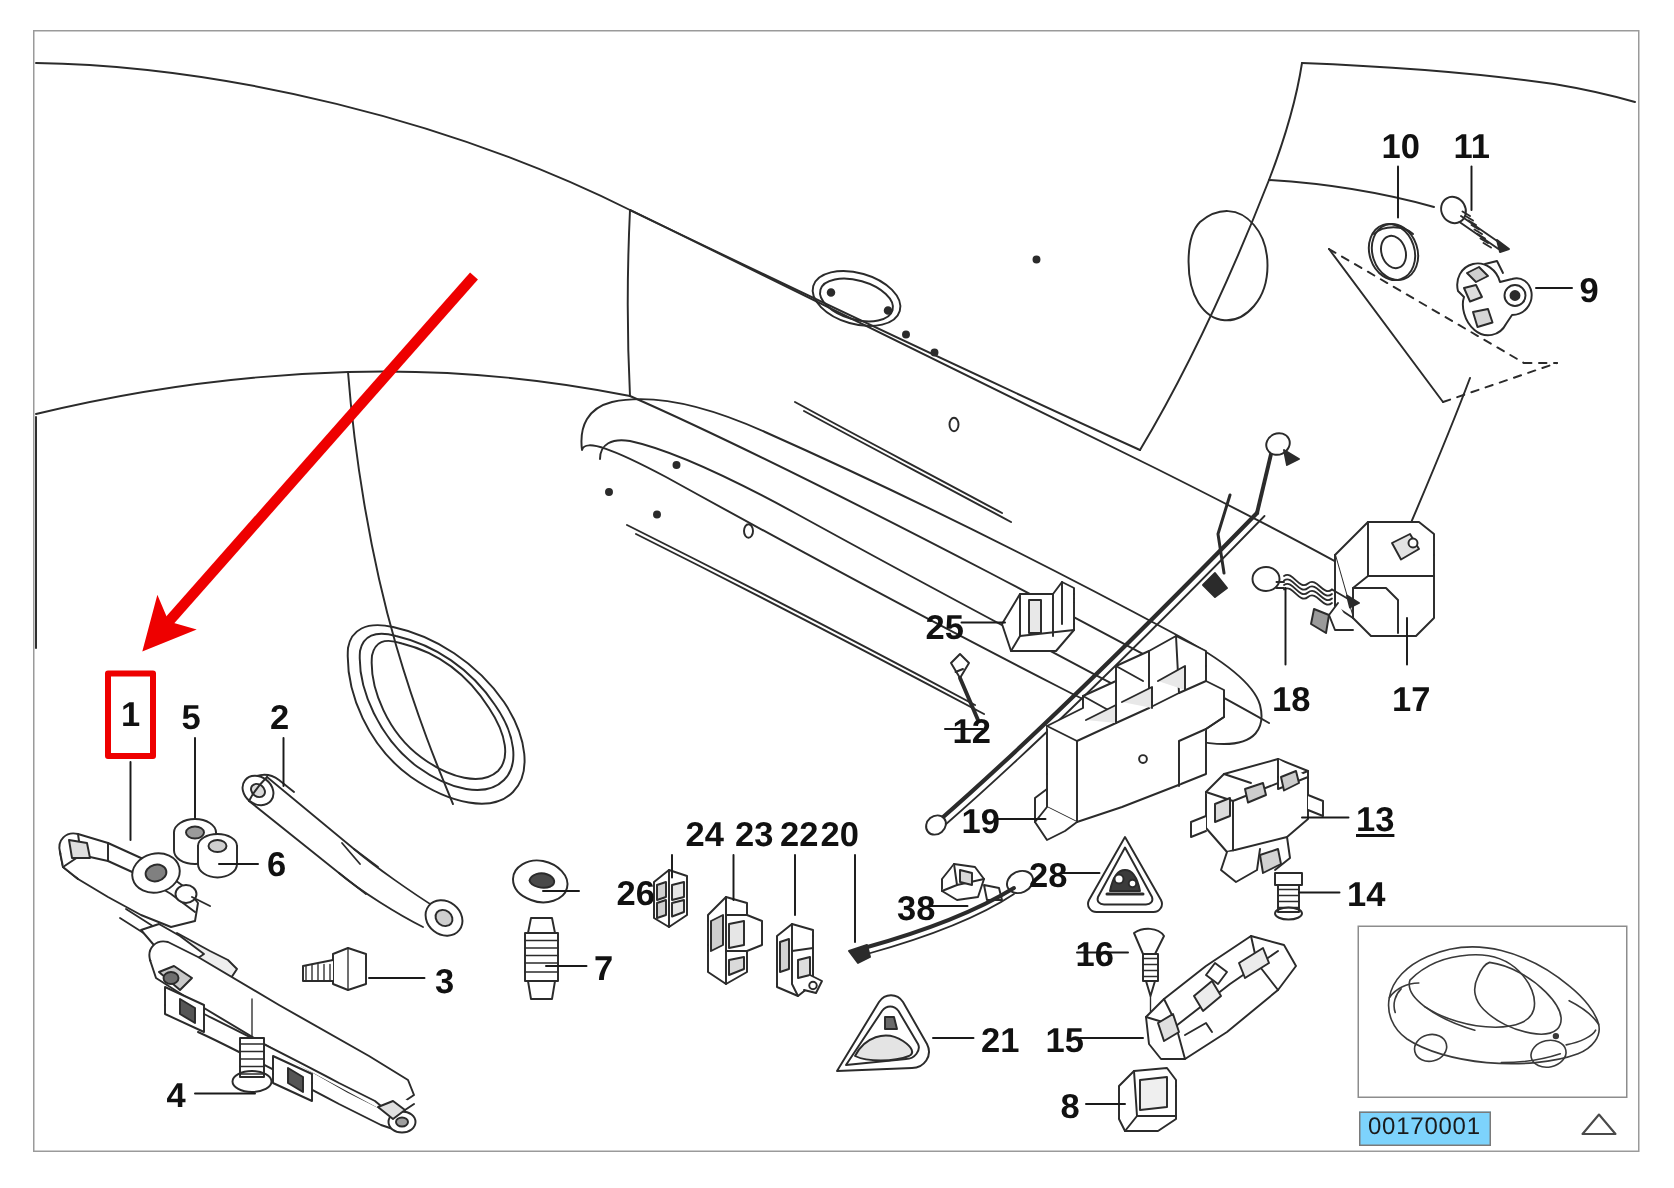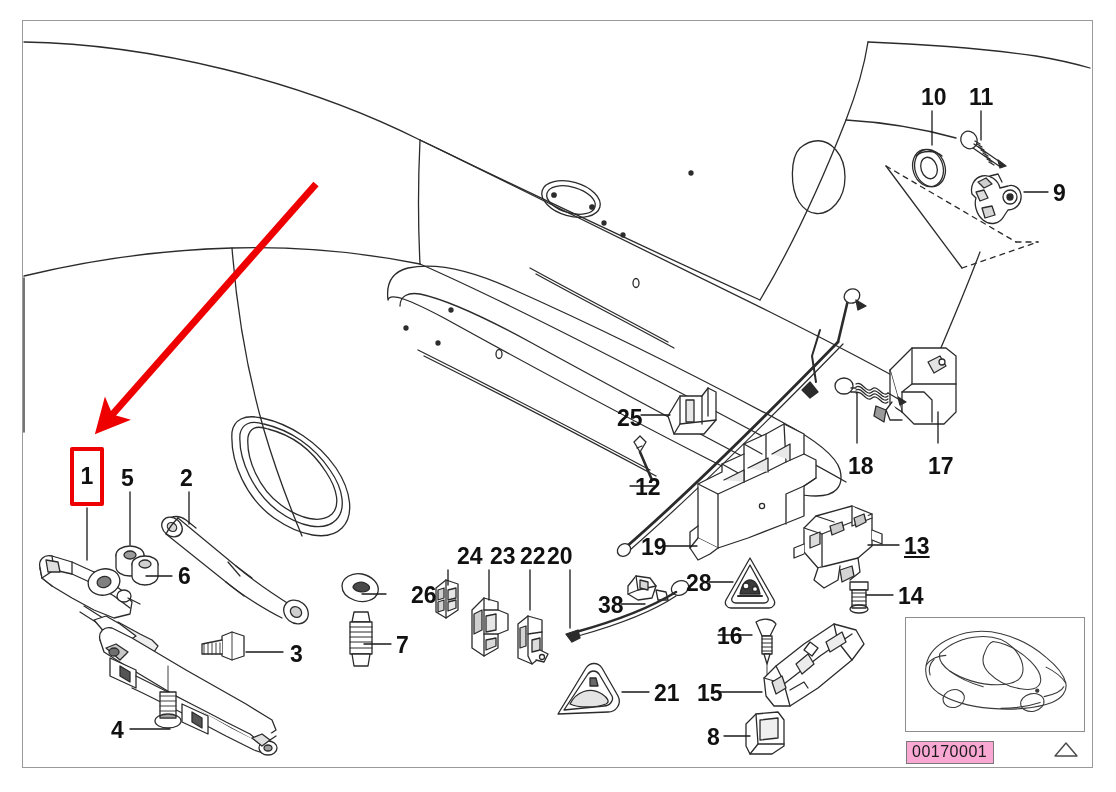--- a/index.html
+++ b/index.html
@@ -65,21 +65,21 @@
     height: 115px;
     border: 1.4px solid #8d8d8d;
     box-sizing: border-box;
     background: #ffffff;
   }
   #thumb-id {
     position: absolute;
     left: 906px;
     top: 741px;
     border: 1.4px solid #7a7a7a;
-    background: #f9a8d4;
+    background: #7dd3fc;
     font-family: "Liberation Sans", sans-serif;
     font-size: 16px;
     color: #1a1a1a;
     padding: 1px 6px 2px 5px;
     letter-spacing: 0.5px;
     box-sizing: border-box;
   }
   #thumb-tri {
     position: absolute;
     left: 1053px;

